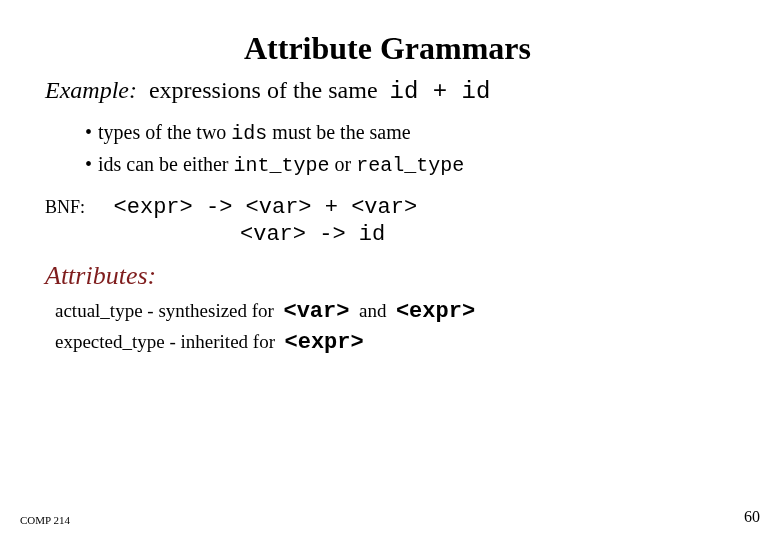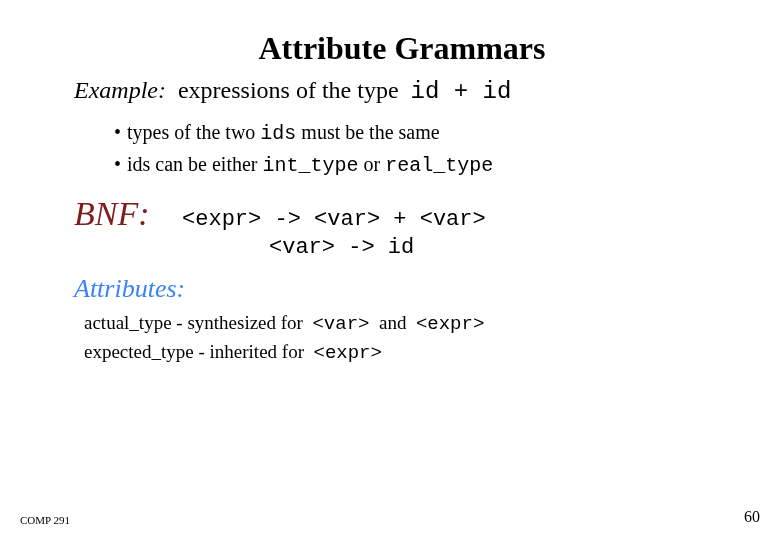--- a/index.html
+++ b/index.html
@@ -9,21 +9,21 @@
       height: 540px;
       background: #ffffff;
       font-family: 'Times New Roman', Times, serif;
       position: relative;
       overflow: hidden;
     }
 
     .slide {
       width: 780px;
       height: 540px;
-      padding: 30px 50px 30px 74px;
+      padding: 30px 50px 30px 45px;
       position: relative;
     }
 
     .title {
       text-align: center;
       font-size: 32px;
       font-weight: bold;
       font-family: 'Times New Roman', Times, serif;
       margin-bottom: 10px;
       color: #000;
@@ -71,25 +71,24 @@
       font-family: 'Courier New', Courier, monospace;
       font-size: 20px;
       font-style: normal;
     }
 
     .bnf-section {
       margin-bottom: 14px;
     }
 
     .bnf-title {
-      font-size: 34px;
-      font-style: italic;
+      font-size: 18px;
       font-weight: normal;
       display: inline;
-      color: #7f1d1d;
+      color: #000000;
     }
 
     .bnf-first-line {
       display: inline;
       font-family: 'Courier New', Courier, monospace;
       font-size: 22px;
       font-style: normal;
       margin-left: 24px;
     }
 
@@ -101,33 +100,34 @@
     }
 
     .attributes-section {
       margin-bottom: 10px;
     }
 
     .attributes-title {
       font-size: 26px;
       font-style: italic;
       margin-bottom: 8px;
-      color: #3b82f6;
+      color: #7f1d1d;
     }
 
     .attr-line {
       font-size: 19px;
       color: #000;
       margin-bottom: 6px;
       margin-left: 10px;
     }
 
     .attr-line code {
       font-family: 'Courier New', Courier, monospace;
-      font-size: 19px;
+      font-size: 22px;
+      font-weight: bold;
     }
 
     .slide-number {
       position: absolute;
       bottom: 14px;
       right: 20px;
       font-size: 16px;
       color: #000;
     }
 
@@ -142,21 +142,21 @@
 </head>
 <body>
 
 <div class="slide">
 
   <div class="title">Attribute Grammars</div>
 
   <div class="example-line">
     <span>Example:</span>
     <span class="normal">
-      &nbsp;<span>expressions of the type</span>&nbsp;
+      &nbsp;<span>expressions of the same</span>&nbsp;
     </span>
     <code>id + id</code>
   </div>
 
   <ul class="bullet-list">
     <li>
       <span>types of the two <code>ids</code> must be the same</span>
     </li>
     <li>
       <span>ids can be either <code>int_type</code> or <code>real_type</code></span>
@@ -178,16 +178,16 @@
       &nbsp;<code>&lt;var&gt;</code>&nbsp;
       <span>and</span>
       &nbsp;<code>&lt;expr&gt;</code>
     </div>
     <div class="attr-line">
       <span>expected_type - inherited for</span>
       &nbsp;<code>&lt;expr&gt;</code>
     </div>
   </div>
 
-  <div class="course-id">COMP 291</div>
+  <div class="course-id">COMP 214</div>
   <div class="slide-number">60</div>
 
 </div>
 
 </body></html>

